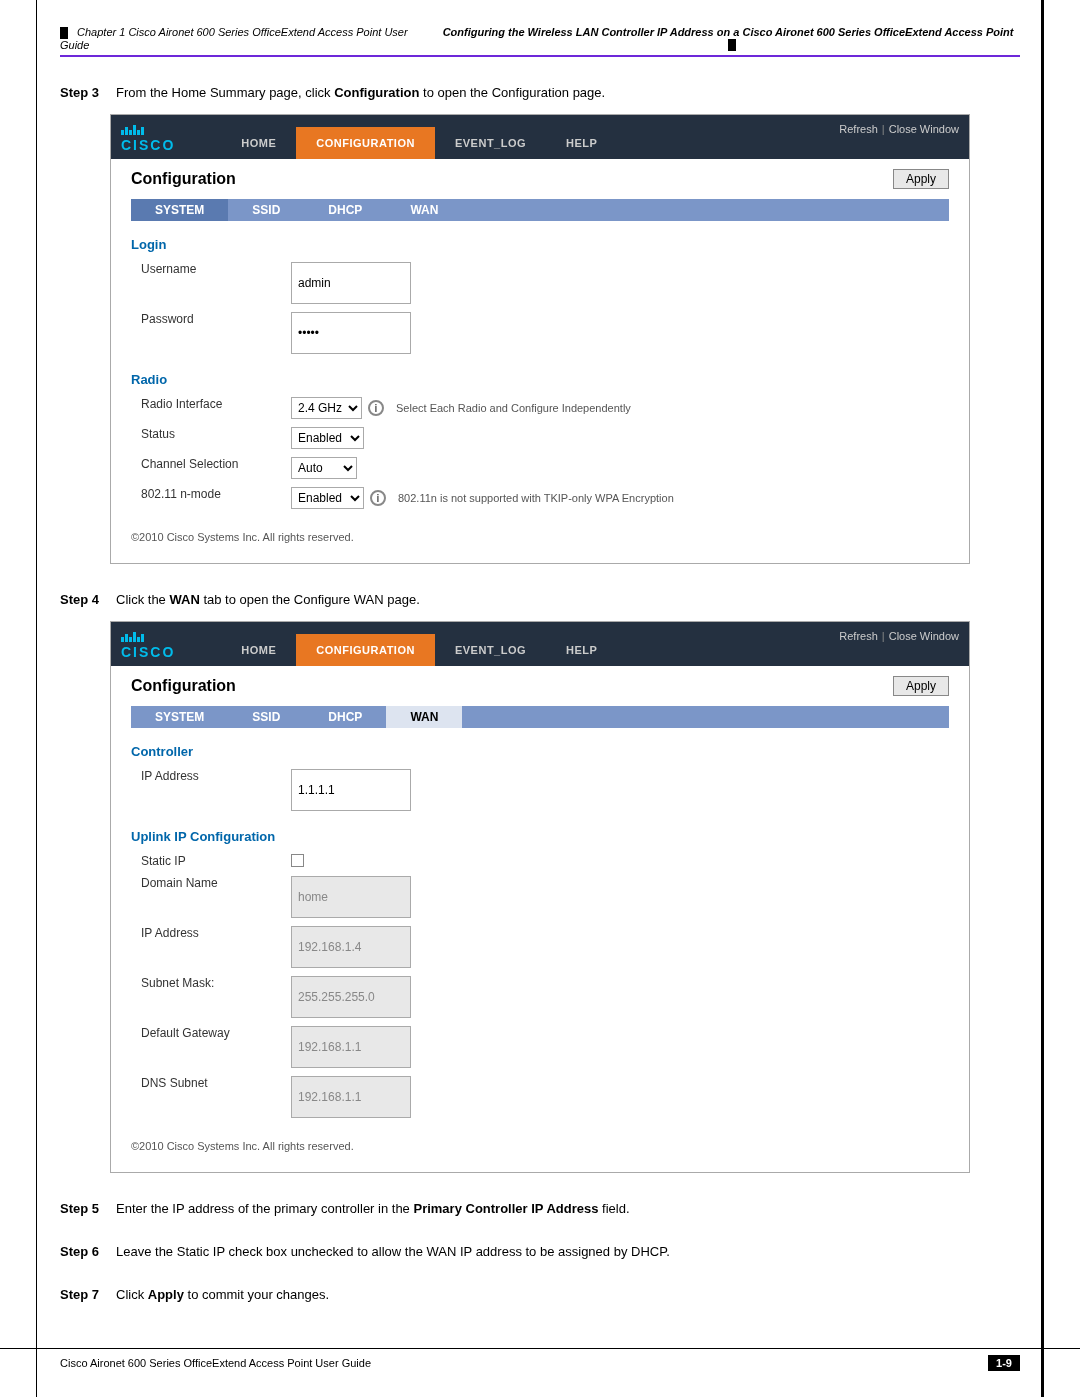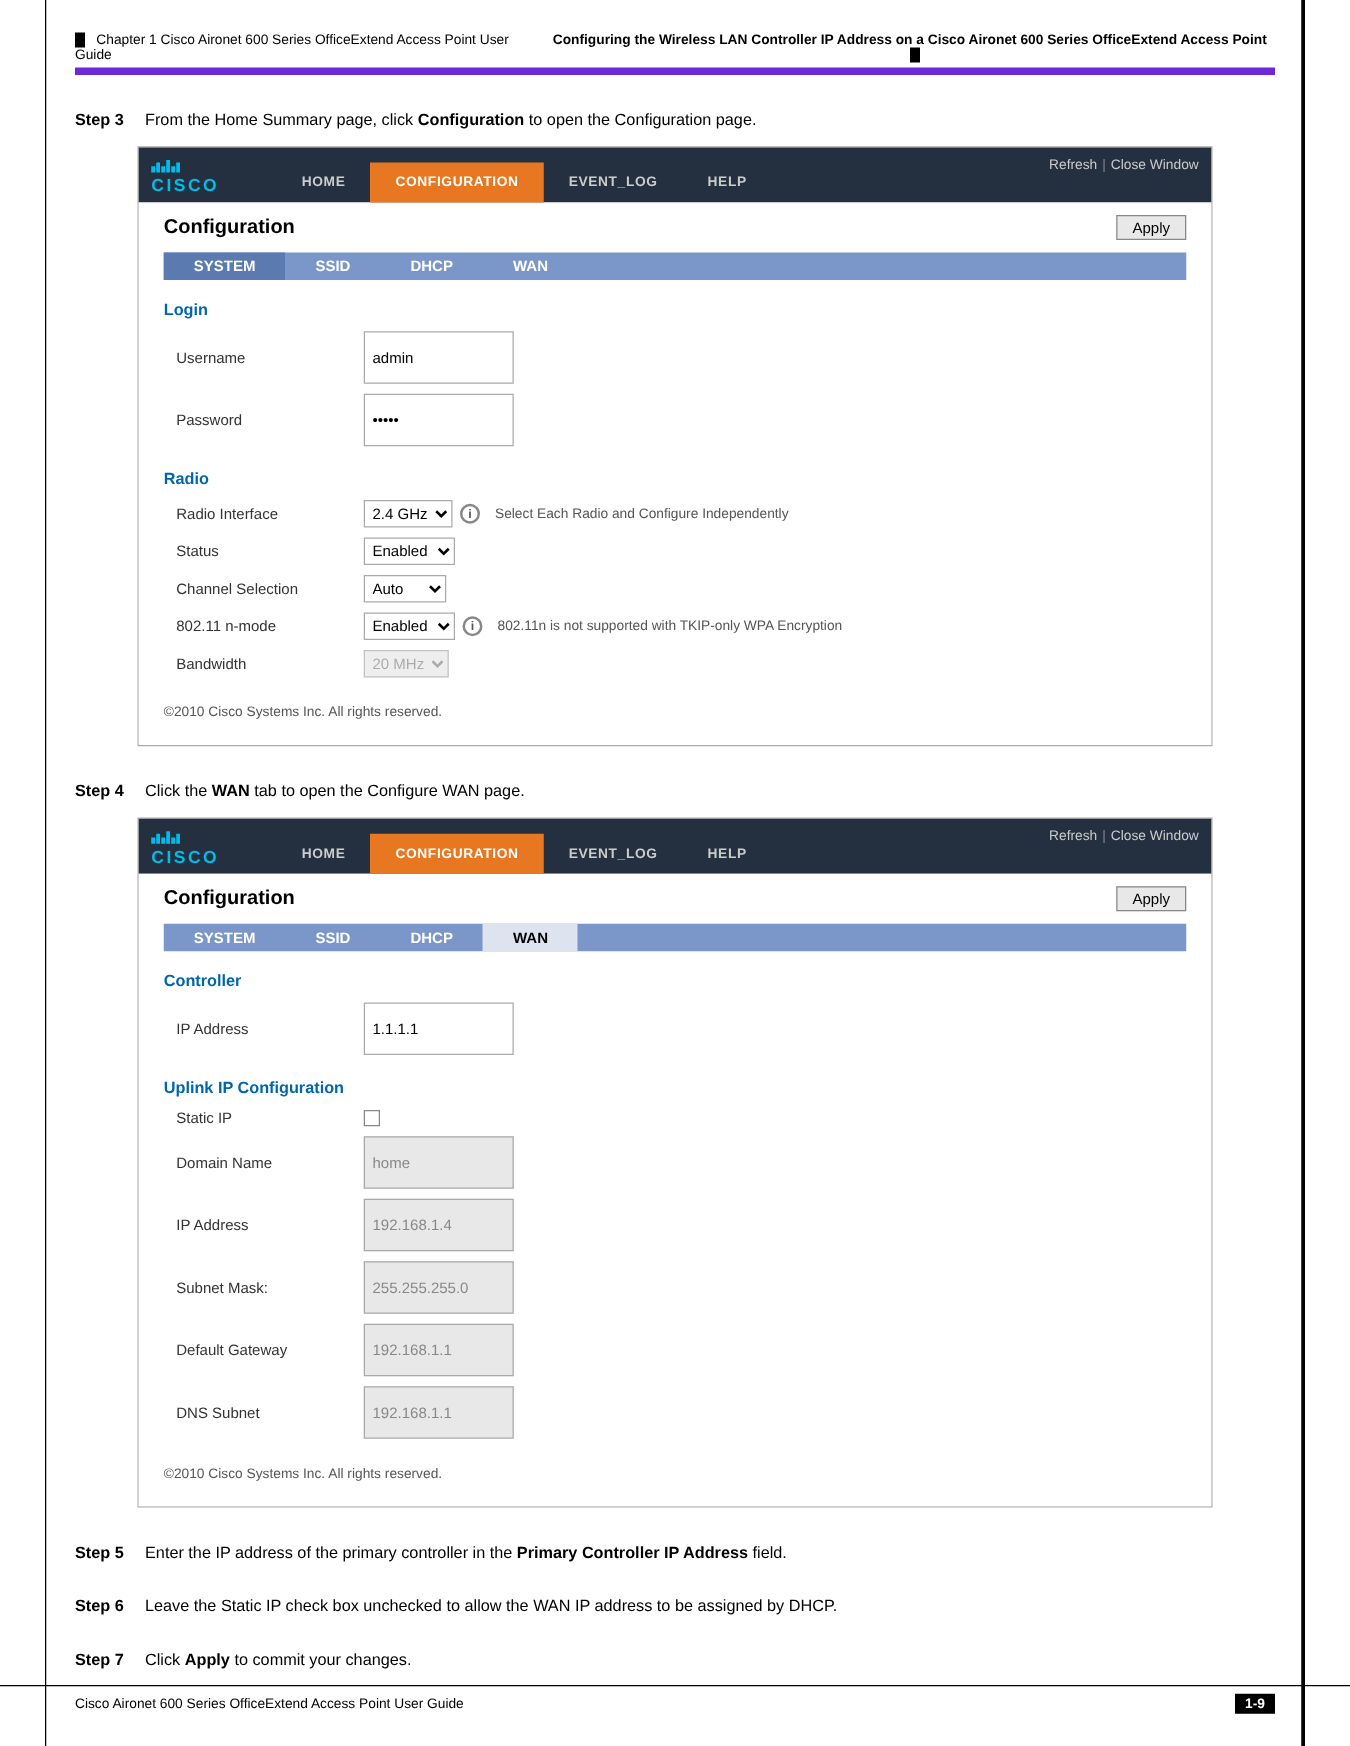--- a/index.html
+++ b/index.html
@@ -12,26 +12,27 @@
       min-height: 1397px;
       position: relative;
     }
 
     .page-container {
       padding: 20px 60px 40px 60px;
     }
 
     
     .doc-header {
-      border-bottom: 6px solid #6d28d9;
+      border-bottom: 2px solid #6d28d9;
       padding: 6px 0 4px 0;
       margin-bottom: 4px;
       display: flex;
       justify-content: space-between;
       align-items: center;
+      font-style: italic;
     }
     .doc-header-left {
       font-size: 11px;
       color: #000;
     }
     .doc-header-left .bar-icon {
       display: inline-block;
       width: 8px;
       height: 12px;
       background: #000;
@@ -183,21 +184,21 @@
     
     .form-section-title {
       color: #0066aa;
       font-size: 13px;
       font-weight: bold;
       margin: 16px 0 8px 0;
     }
 
     .form-row {
       display: flex;
-      align-items: center;
+      align-items: flex-start;
       margin-bottom: 4px;
       padding: 2px 0;
     }
     .form-label {
       width: 160px;
       font-size: 12px;
       color: #333;
       padding-left: 10px;
     }
     .form-value {
@@ -439,28 +440,20 @@
           <div class="form-value">
             <select class="form-select">
               <option>Enabled</option>
               <option>Disabled</option>
             </select>
             <span class="info-icon">i</span>
             <span class="form-note">802.11n is not supported with TKIP-only WPA Encryption</span>
           </div>
         </div>
 
-        <div class="form-row">
-          <div class="form-label">Bandwidth</div>
-          <div class="form-value">
-            <select class="form-select" disabled="" style="background:#e8e8e8;color:#888;">
-              <option>20 MHz</option>
-            </select>
-          </div>
-        </div>
       </div>
 
       <div class="copyright">©2010 Cisco Systems Inc. All rights reserved.</div>
     </div>
   </div>
 
   <div class="step-line">
     <span class="step-label">Step 4</span>
     <span class="step-text">
       <span>Click the </span><strong>WAN</strong><span> tab to open the Configure WAN page.</span>

